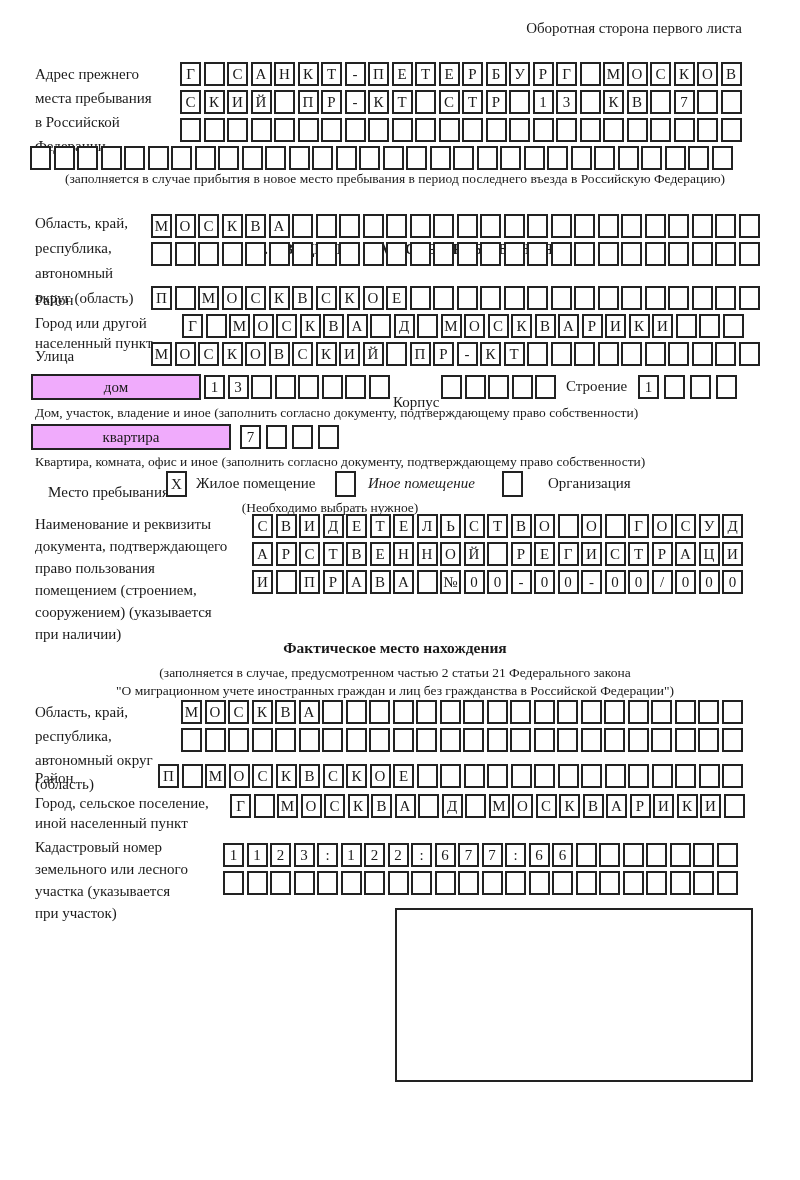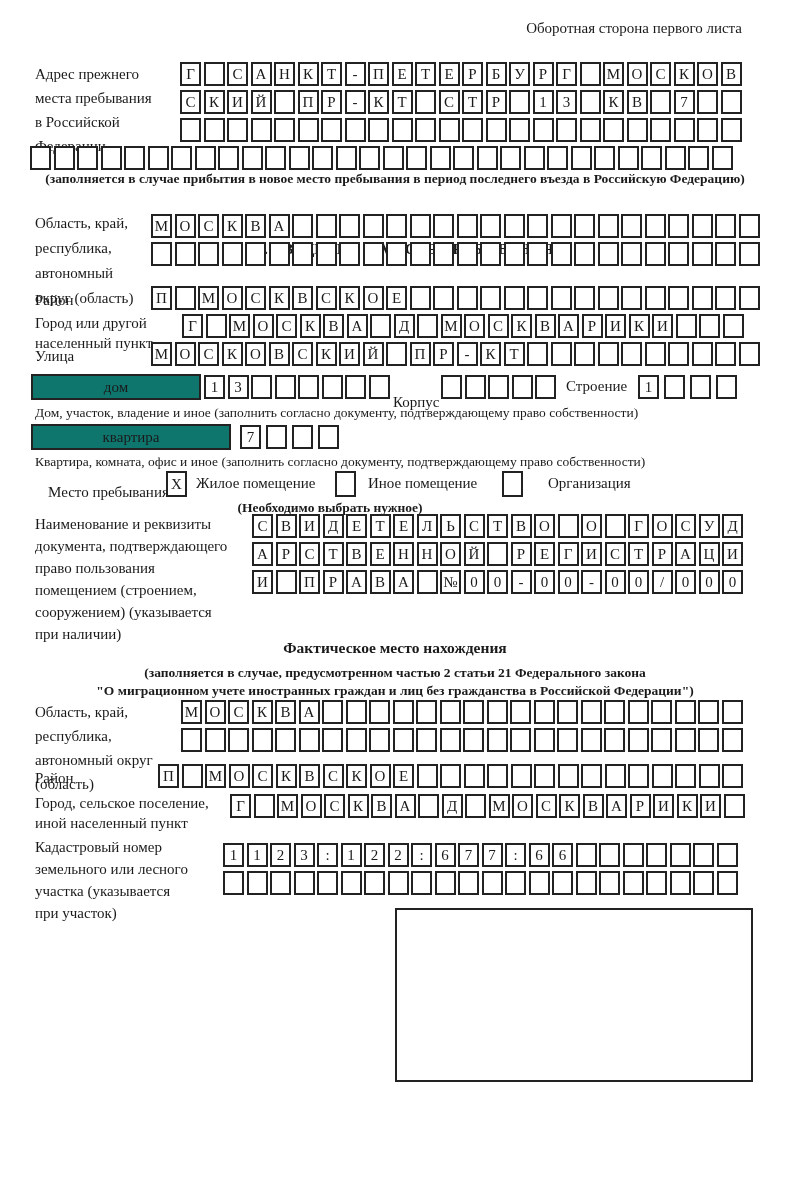--- a/index.html
+++ b/index.html
@@ -14,24 +14,24 @@
   .lh25 { line-height:25px; }
   .lh22 { line-height:22px; }
   .row { position:absolute; display:flex; gap:2.5px; }
   .c {
     width:21px; height:24px; box-sizing:border-box; flex:none;
     border:2px solid #222; display:flex; align-items:center; justify-content:center;
     font-size:15px; background:#fff;
   }
   .longbox {
     position:absolute; box-sizing:border-box; border:2px solid #222; height:26px;
-    display:flex; align-items:center; justify-content:center; font-size:15px; background:#0f766e;
+    display:flex; align-items:center; justify-content:center; font-size:15px; background:#f0abfc;
   }
   .note { position:absolute; font-size:13.5px; line-height:18px; }
-  .center { text-align:center;font-weight:bold; }
+  .center { text-align:center; }
   .title { position:absolute; font-weight:bold; font-size:15.5px; text-align:center; }
   .inl { position:absolute; font-size:15px; }
   .pre { white-space:pre-line; }
   .gap5 { gap:5px; }
   .stamp { position:absolute; box-sizing:border-box; border:2.5px solid #222; background:#fff; }
 </style>
 </head>
 <body>
 
 <div id="page">
@@ -340,21 +340,21 @@
       <span class="c"></span>
       <span class="c"></span>
       <span class="c"></span>
     </div>
   <div class="note" style="left:35px; top:453px;">Квартира, комната, офис и иное (заполнить согласно документу, подтверждающему право собственности)</div>
 
   <div class="inl" style="left:35px; top:484px;margin-left:13px;">Место пребывания:</div>
   <div class="c abs" style="left:166px; top:471px; height:26px;">X</div>
   <div class="inl" style="left:196px; top:475px;">Жилое помещение</div>
   <div class="c abs" style="left:335px; top:471px; height:26px;"></div>
-  <div class="inl" style="left:368px; top:475px;">Иное помещение</div>
+  <div class="inl" style="left:368px; top:475px;font-style:italic;">Иное помещение</div>
   <div class="c abs" style="left:502px; top:471px; height:26px;"></div>
   <div class="inl" style="left:548px; top:475px;">Организация</div>
   <div class="note center" style="left:50px; top:499px; width:560px;">(Необходимо выбрать нужное)</div>
 
   <div class="lbl lh22" style="top:513px; width:215px;">Наименование и реквизиты
 документа, подтверждающего
 право пользования
 помещением (строением,
 сооружением) (указывается
 при наличии)</div>

